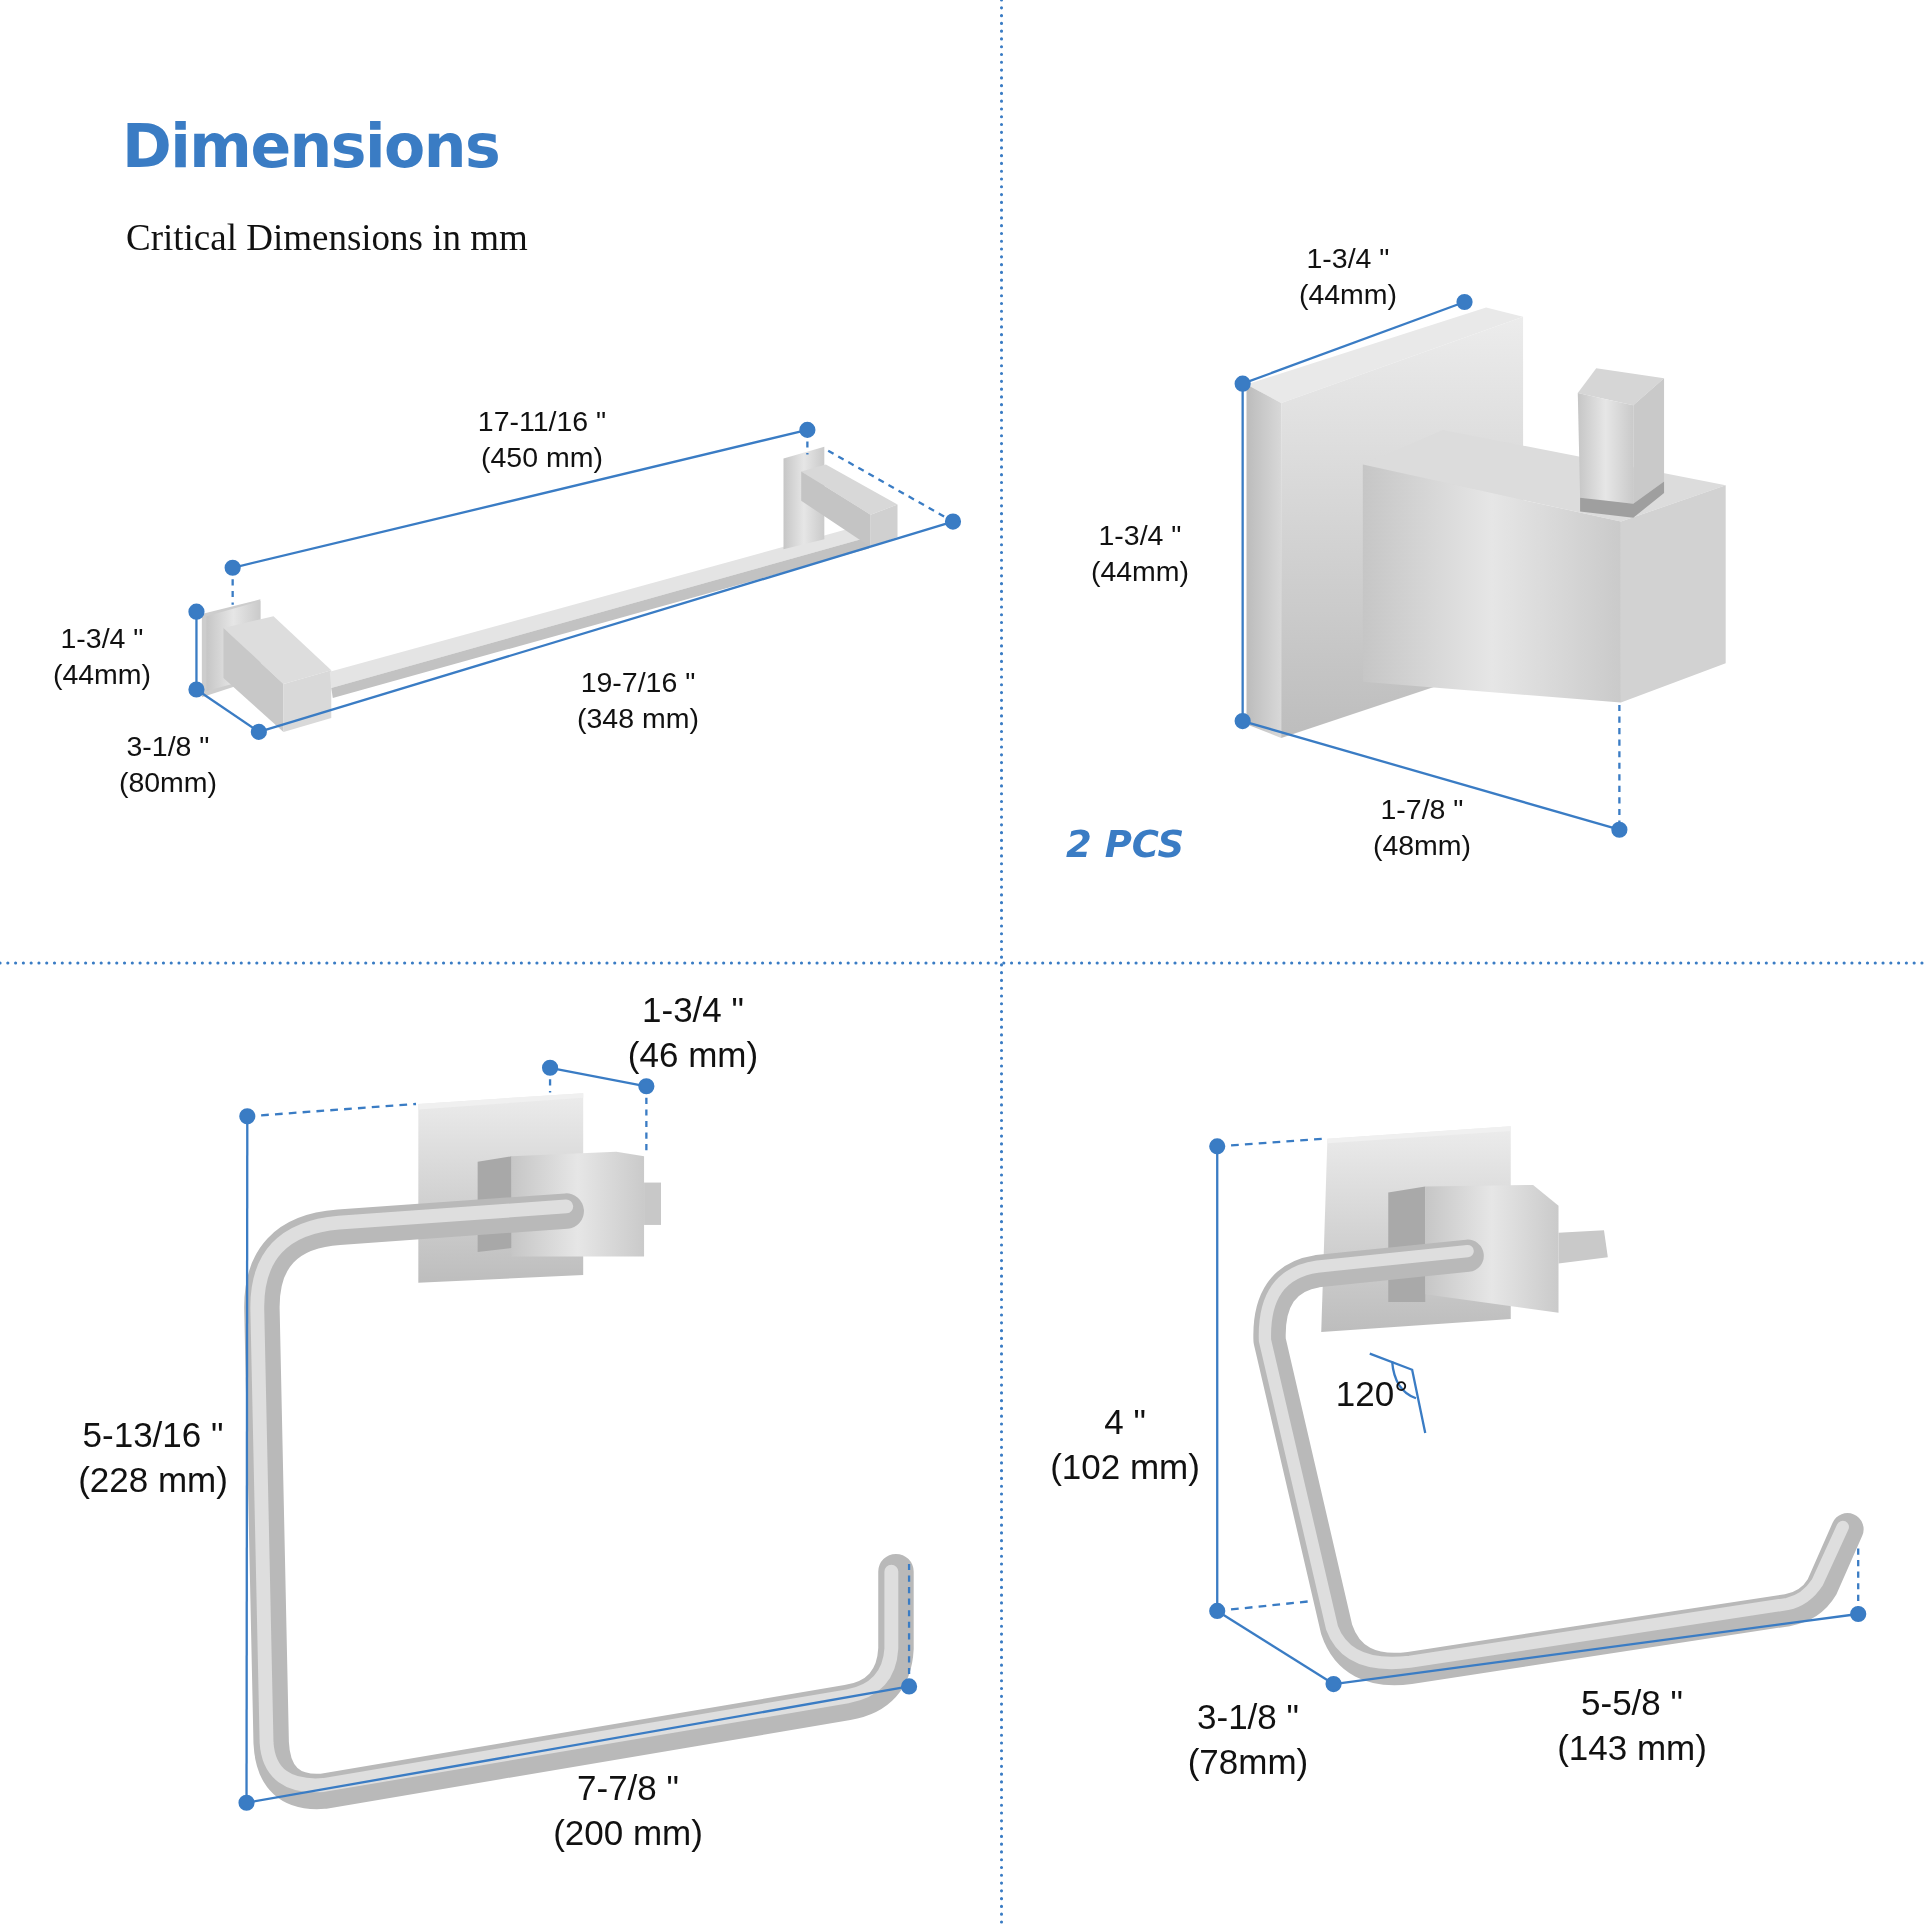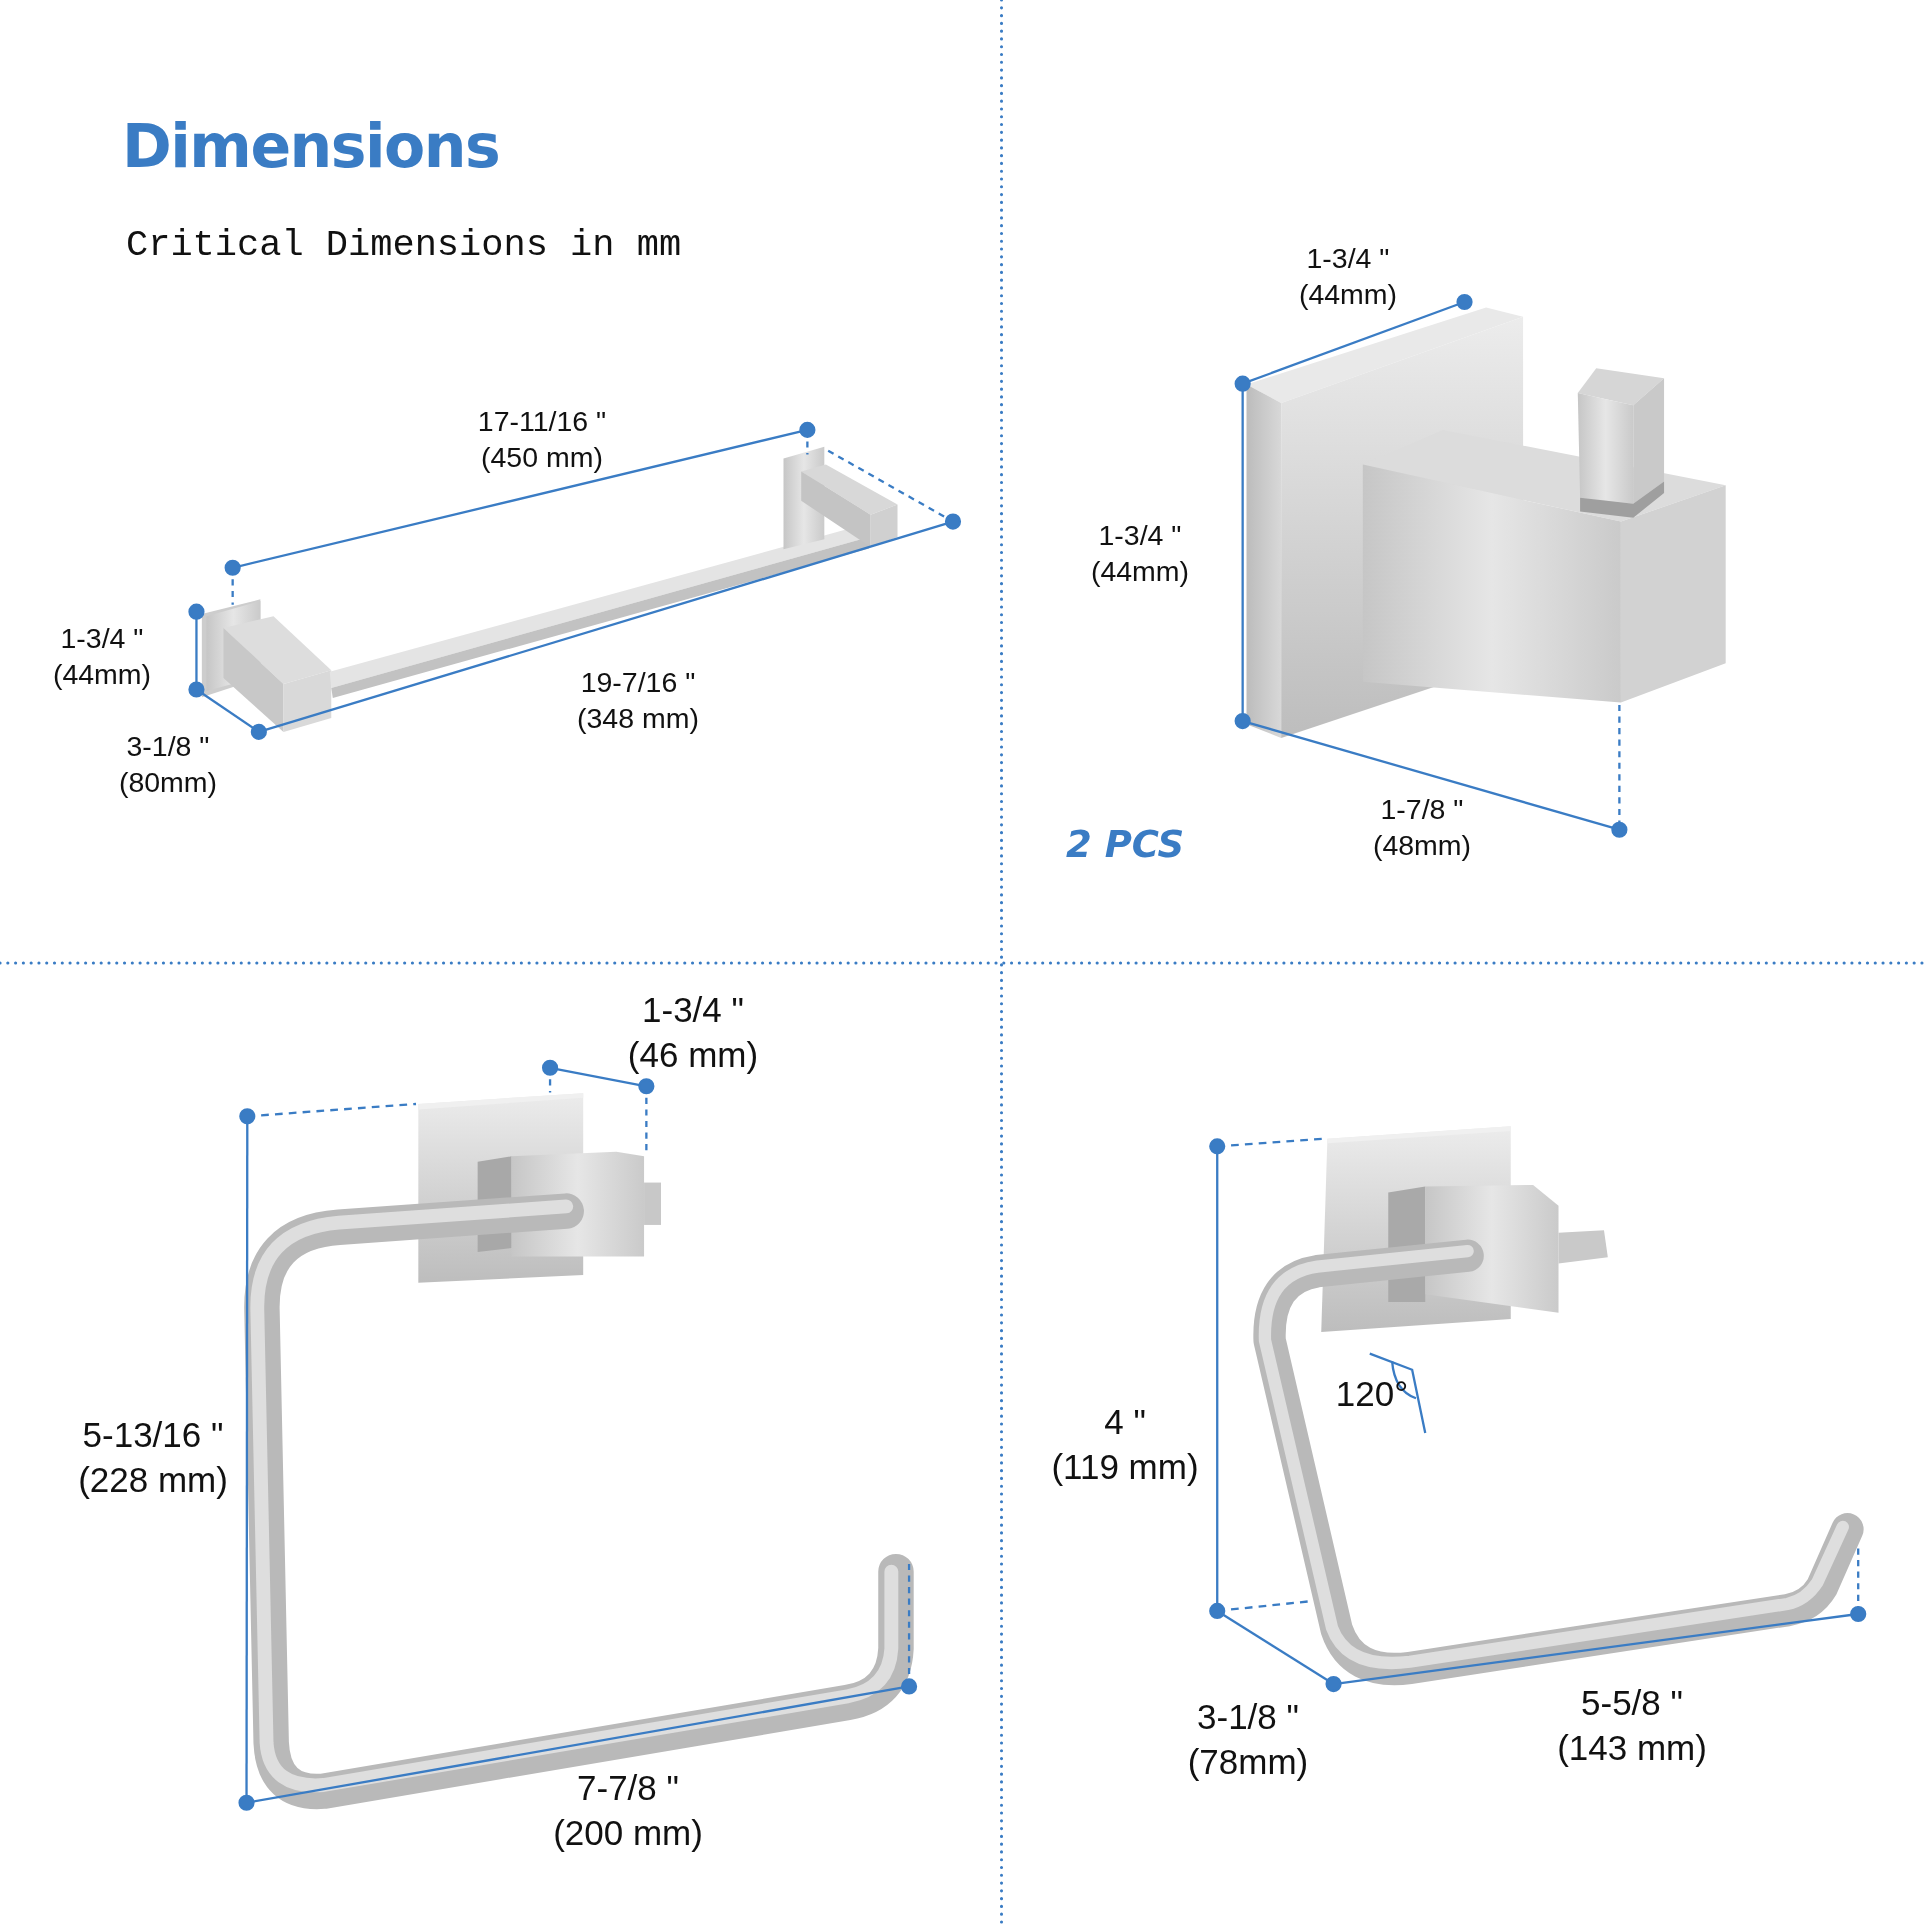--- a/index.html
+++ b/index.html
@@ -1,20 +1,20 @@
 <!DOCTYPE html>
 <html style="font-size:12.3px"><head>
 <meta charset="utf-8">
 <style>
   html, body { margin: 0; padding: 0; background: #ffffff; }
   body { width: 1926px; height: 1926px; position: relative; overflow: hidden;
          font-family: "Liberation Sans", "DejaVu Sans", sans-serif; color: #111111; }
   .title { position: absolute; left: 122px; top: 116px; font-family: "DejaVu Sans", sans-serif;
            font-weight: bold; font-size: 60px; letter-spacing: -1.5px; line-height: 1; }
-  .subtitle { position: absolute; left: 126px; top: 223px; font-family: Liberation Mono, monospace;
+  .subtitle { position: absolute; left: 126px; top: 216px; font-family: Liberation Serif, serif;
               font-size: 37px; line-height: 1.2; }
   .pcs { position: absolute; left: 1066px; top: 826px; font-family: "DejaVu Sans", sans-serif;
          font-weight: bold; font-size: 37px; line-height: 1; font-style: italic; }
   .label { position: absolute; text-align: center; white-space: nowrap; transform: translateX(-50%);
            font-family: "Liberation Sans", sans-serif; }
   .label .l1, .label .l2 { display: block; }
   .sm { font-size: 28.5px; line-height: 36px; }
   .lg { font-size: 35px; line-height: 45px; }
   svg.art { position: absolute; left: 0; top: 0; }
 </style>
@@ -195,21 +195,21 @@
   <span class="l1">5-13/16 "</span>
   <span class="l2">(228 mm)</span>
 </div>
 <div class="label lg" style="left:628px; top:1765px;">
   <span class="l1">7-7/8 "</span>
   <span class="l2">(200 mm)</span>
 </div>
 
 <div class="label lg" style="left:1125px; top:1399px;">
   <span class="l1">4 "</span>
-  <span class="l2">(119 mm)</span>
+  <span class="l2">(102 mm)</span>
 </div>
 <div class="label lg" style="left:1248px; top:1694px;">
   <span class="l1">3-1/8 "</span>
   <span class="l2">(78mm)</span>
 </div>
 <div class="label lg" style="left:1632px; top:1680px;">
   <span class="l1">5-5/8 "</span>
   <span class="l2">(143 mm)</span>
 </div>
 <div class="label lg" style="left:1372px; top:1359px;margin-top:12px;">120°</div>

